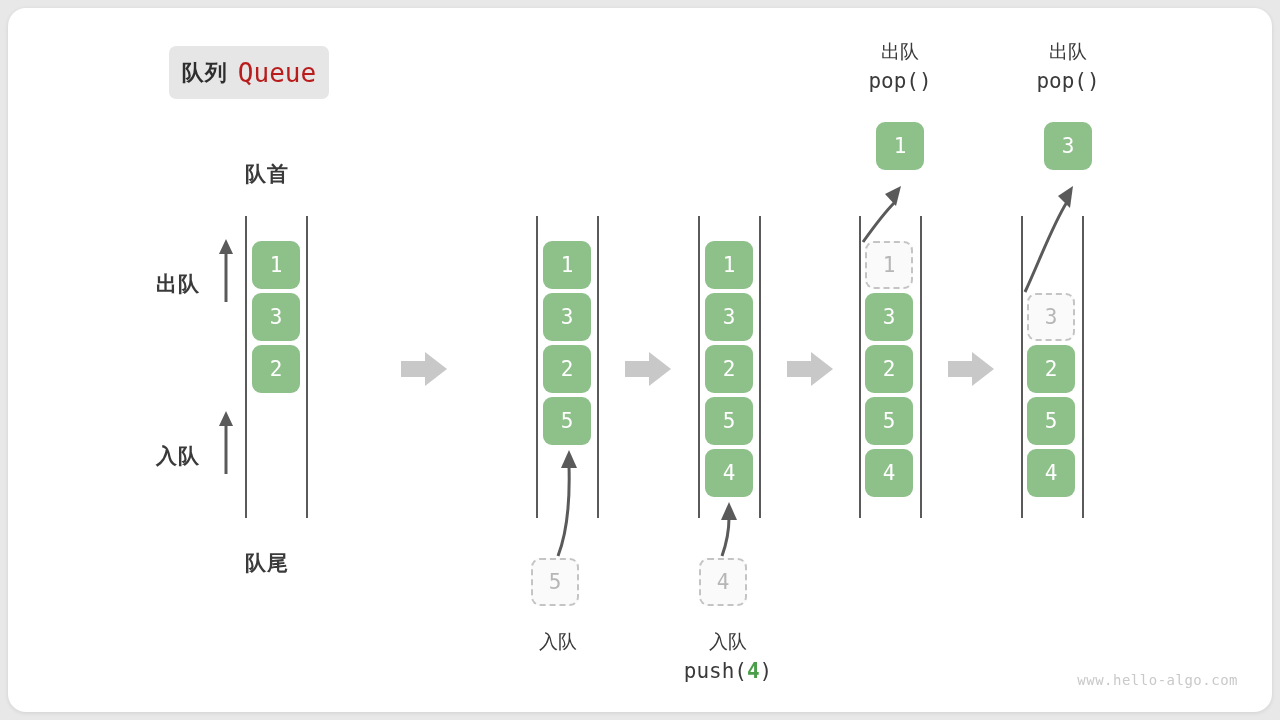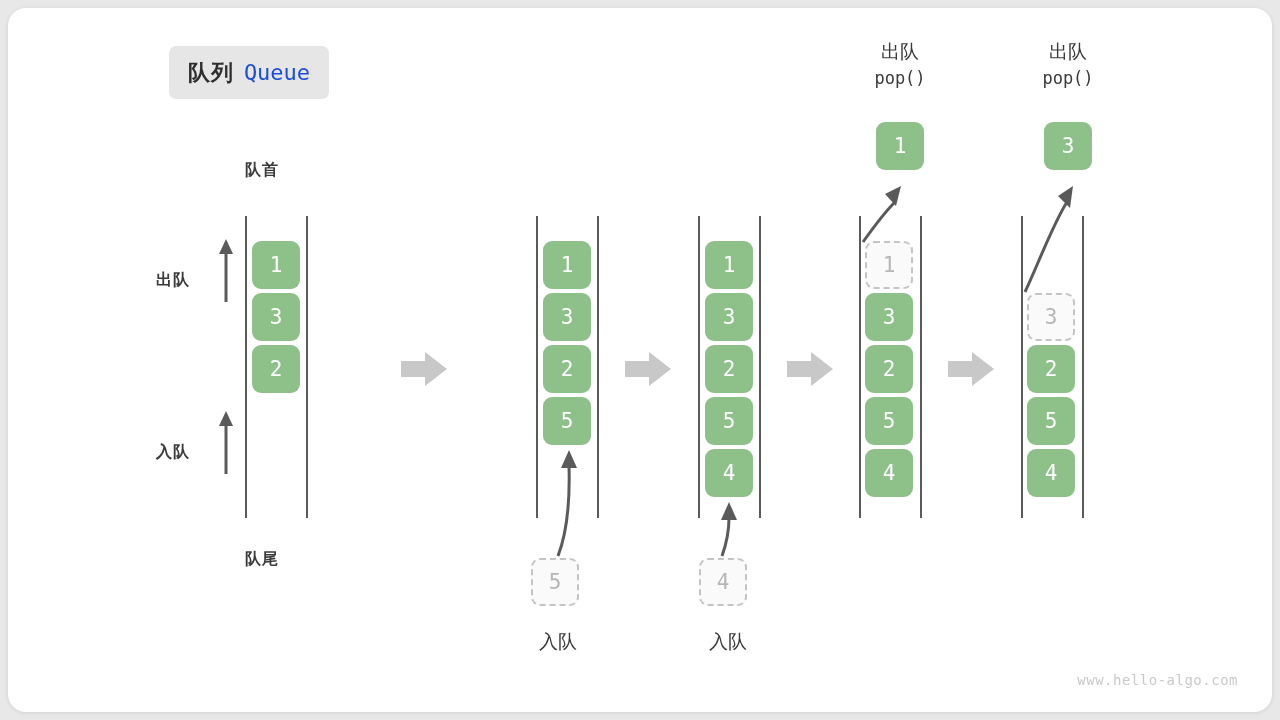--- a/index.html
+++ b/index.html
@@ -27,40 +27,40 @@
     background: #e6e6e6;
     border-radius: 7px;
     display: flex; align-items: center; justify-content: center;
     gap: 10px;
   }
   #title-badge .cn {
     font-size: 22px; font-weight: bold; color: #2e2e2e;
     letter-spacing: 1px;
   }
   #title-badge .en {
-    font-size: 22px; color: #1d4ed8;
+    font-size: 26px; color: #b91c1c;
     font-family: "DejaVu Sans Mono", monospace;
   }
 
   
   .cnlabel {
-    font-size: 16px; font-weight: bold; color: #3a3a3a;
+    font-size: 21px; font-weight: bold; color: #3a3a3a;
     letter-spacing: 1px; white-space: nowrap;
   }
   .caption {
     text-align: center; white-space: nowrap;
     line-height: 1.45;
   }
   .caption .cn {
     font-size: 19px; color: #3a3a3a;
     display: block;
     font-family: "Liberation Sans", sans-serif;
   }
   .caption .code {
-    font-size: 17px; color: #3a3a3a;
+    font-size: 21px; color: #3a3a3a;
     font-family: "DejaVu Sans Mono", monospace;
     display: block;
   }
   .caption .code .num { color: #4a9e4a; font-weight: bold; }
 
   
   .rail {
     width: 1.5px;
     background: #5a5a5a;
   }
@@ -163,20 +163,21 @@
   <div class="abs box filled" style="left:697px; top:441px;">4</div>
 
   <div class="abs box ghost" style="left:691px; top:550px;">4</div>
   <svg class="abs" style="left:704px; top:492px;" width="34" height="60">
     <path d="M 10 56 C 15 42, 17 32, 17 18" stroke="#5a5a5a" stroke-width="3" fill="none"></path>
     <polygon points="17,2 9,20 25,20" fill="#5a5a5a"></polygon>
   </svg>
 
   <div class="abs caption" style="left:625px; top:620px; width:190px;">
     <span class="cn">入队</span>
+    <span class="code">push(<span class="num">4</span>)</span>
   </div>
 
   <svg class="abs" style="left:779px; top:342px;" width="48" height="40">
     <polygon points="0,11 24,11 24,2 46,19 24,36 24,27 0,27" fill="#c8c8c8"></polygon>
   </svg>
 
   <div class="abs caption" style="left:800px; top:30px; width:184px;">
     <span class="cn">出队</span>
     <span class="code">pop()</span>
   </div>

